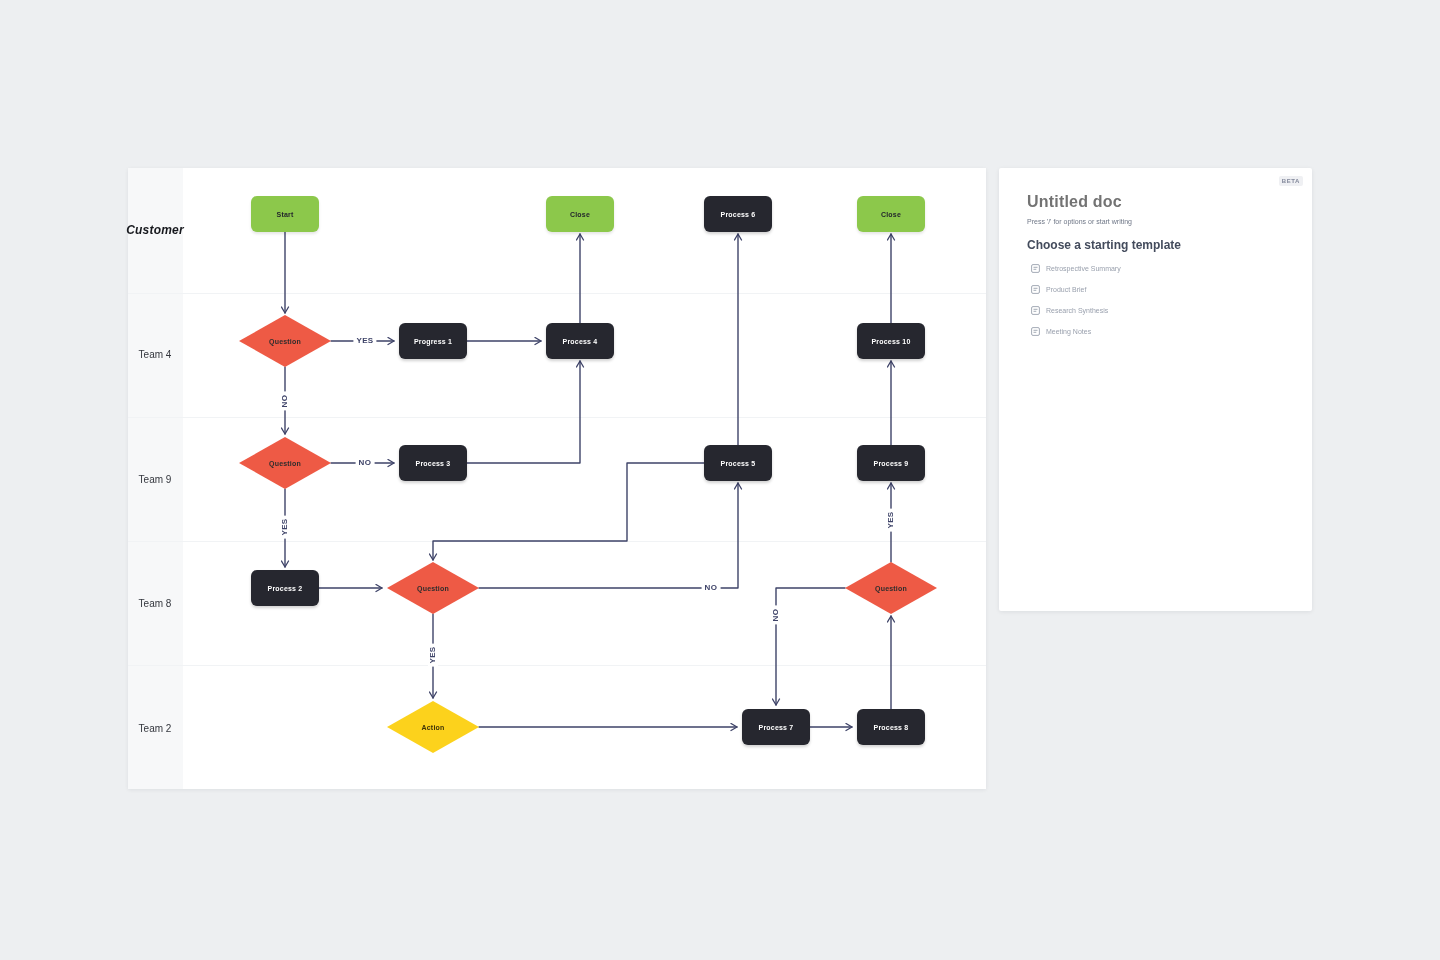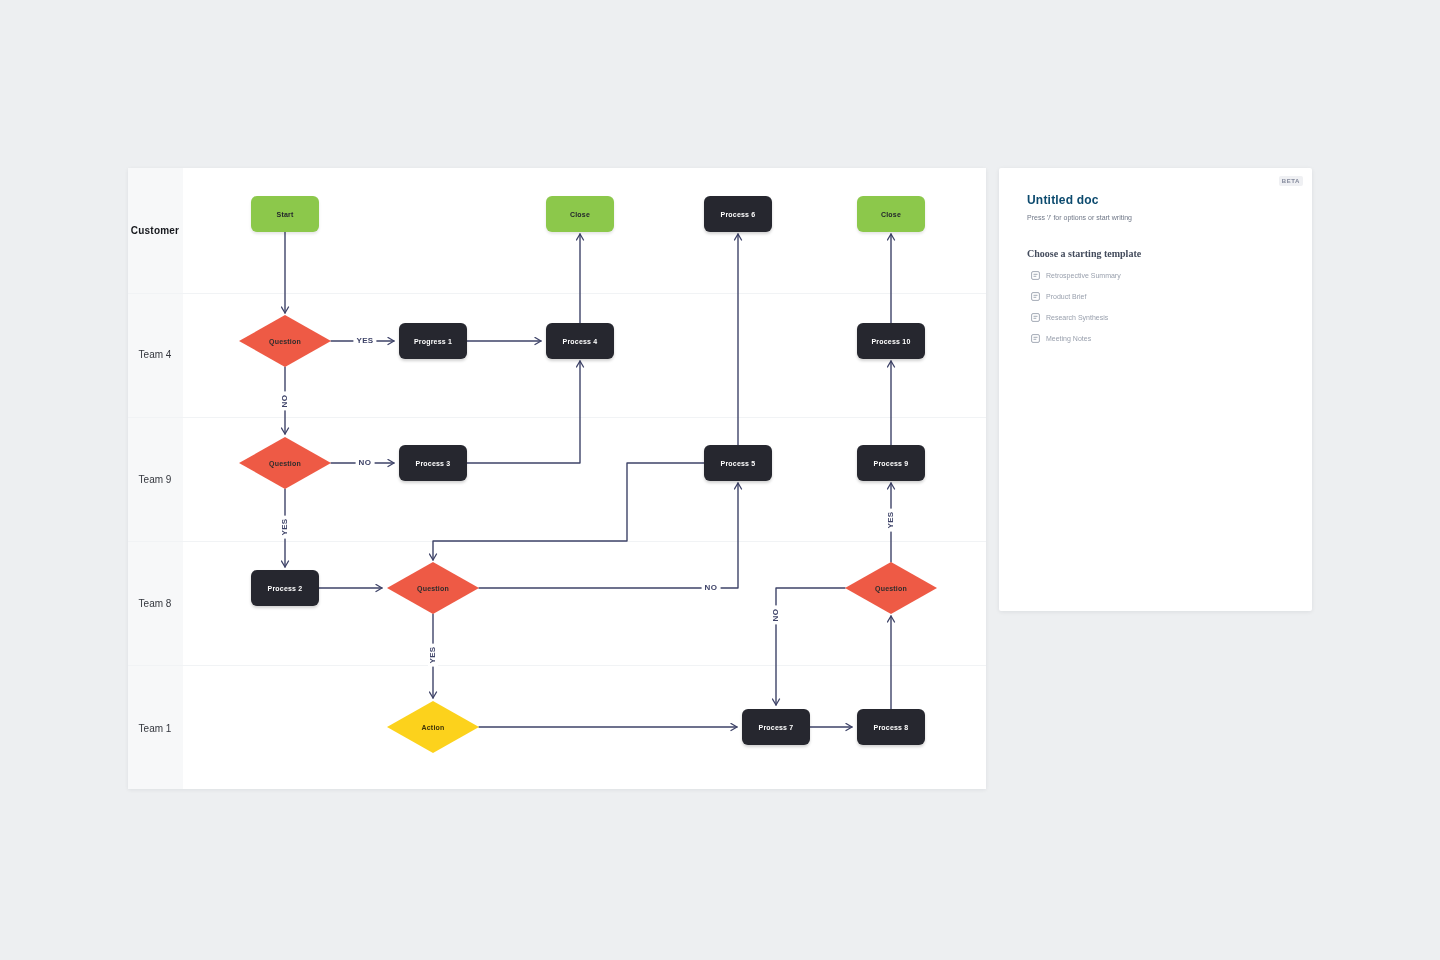--- a/index.html
+++ b/index.html
@@ -21,21 +21,21 @@
     position:absolute; left:0; top:0; width:55px; height:621px;
     background:#f7f8f9;
   }
   .lane-line {
     position:absolute; left:0; width:858px; height:1px; background:#f1f3f5;
   }
   .lane-label {
     position:absolute; transform:translate(-50%,-50%);
     color:#33363d; font-size:10px; white-space:nowrap;
   }
-  .lane-label.customer { font-size:10px; font-weight:700; color:#16181d; letter-spacing:.2px; }
+  .lane-label.customer { font-size:12px; font-weight:700; color:#16181d; letter-spacing:.2px;font-style:italic; }
 
   svg.edges { position:absolute; left:0; top:0; width:858px; height:621px; }
 
   .node {
     position:absolute; display:flex; align-items:center; justify-content:center;
     text-align:center; font-size:7px; font-weight:600; letter-spacing:.2px;
     line-height:1; cursor:pointer;
   }
   .node.process {
     width:68px; height:36px; border-radius:6px;
@@ -69,23 +69,23 @@
     position:absolute; left:999px; top:168px; width:313px; height:443px;
     background:#ffffff; border-radius:2px;
     box-shadow:0 1px 4px rgba(15,23,42,.08);
   }
   .beta-badge {
     position:absolute; top:8px; right:9px;
     font-size:6px; font-weight:700; letter-spacing:.6px;
     color:#82889a; background:#eff0f3; border-radius:2px; padding:2px 3px;
   }
   .doc-inner { padding:25px 28px 0 28px; }
-  .doc-title { font-size:12px; font-weight:600; color:#0c4a6e; letter-spacing:.2px; cursor:text; }
+  .doc-title { font-size:16px; font-weight:600; color:#737373; letter-spacing:.2px; cursor:text; }
   .doc-hint  { margin-top:7px; font-size:7px; color:#6f7787; cursor:text; }
-  .tmpl-heading { margin-top:27px; font-size:10px; font-weight:700; color:#434b5c;font-family:Liberation Serif, serif; }
+  .tmpl-heading { margin-top:13px; font-size:12px; font-weight:700; color:#434b5c; }
   .tmpl-list { margin-top:3px; }
   .tmpl-item {
     display:flex; align-items:center; gap:6px;
     margin-top:12px; padding-left:4px;
     color:#989fac; font-size:7px; cursor:pointer;
   }
   .tmpl-icon { display:flex; flex:0 0 auto; }
 </style>
 </head>
 <body>
@@ -95,21 +95,21 @@
   <div class="lane-col"></div>
   <div class="lane-line" style="top:125px"></div>
   <div class="lane-line" style="top:249px"></div>
   <div class="lane-line" style="top:373px"></div>
   <div class="lane-line" style="top:497px"></div>
 
   <div class="lane-label customer" style="left:27px; top:62px">Customer</div>
   <div class="lane-label" style="left:27px; top:186px">Team 4</div>
   <div class="lane-label" style="left:27px; top:311px">Team 9</div>
   <div class="lane-label" style="left:27px; top:435px">Team 8</div>
-  <div class="lane-label" style="left:27px; top:560px">Team 1</div>
+  <div class="lane-label" style="left:27px; top:560px">Team 2</div>
 
   <svg class="edges" viewBox="0 0 858 621" fill="none" stroke="#3e4368" stroke-width="1.4" stroke-linejoin="round" stroke-linecap="round">
     <defs>
       <marker id="arw" markerWidth="9" markerHeight="9" refX="7.5" refY="4.5" orient="auto" markerUnits="userSpaceOnUse">
         <path d="M1.5,1 L7.5,4.5 L1.5,8" fill="none" stroke="#3e4368" stroke-width="1.3" stroke-linecap="round" stroke-linejoin="round"></path>
       </marker>
     </defs>
     <path d="M157,64 V145" marker-end="url(#arw)"></path>
     <path d="M203,173 H266" marker-end="url(#arw)"></path>
     <path d="M339,173 H413" marker-end="url(#arw)"></path>

